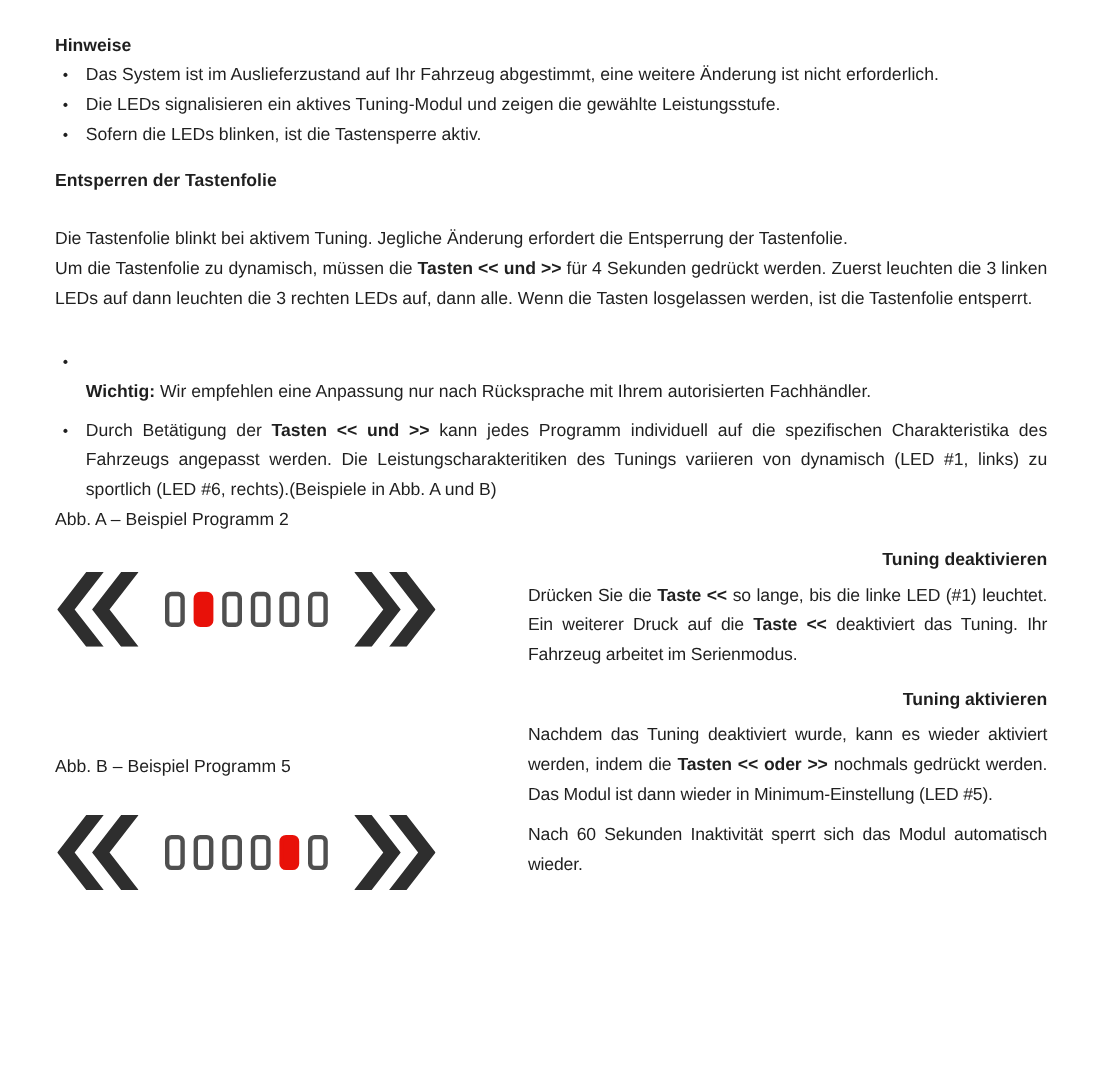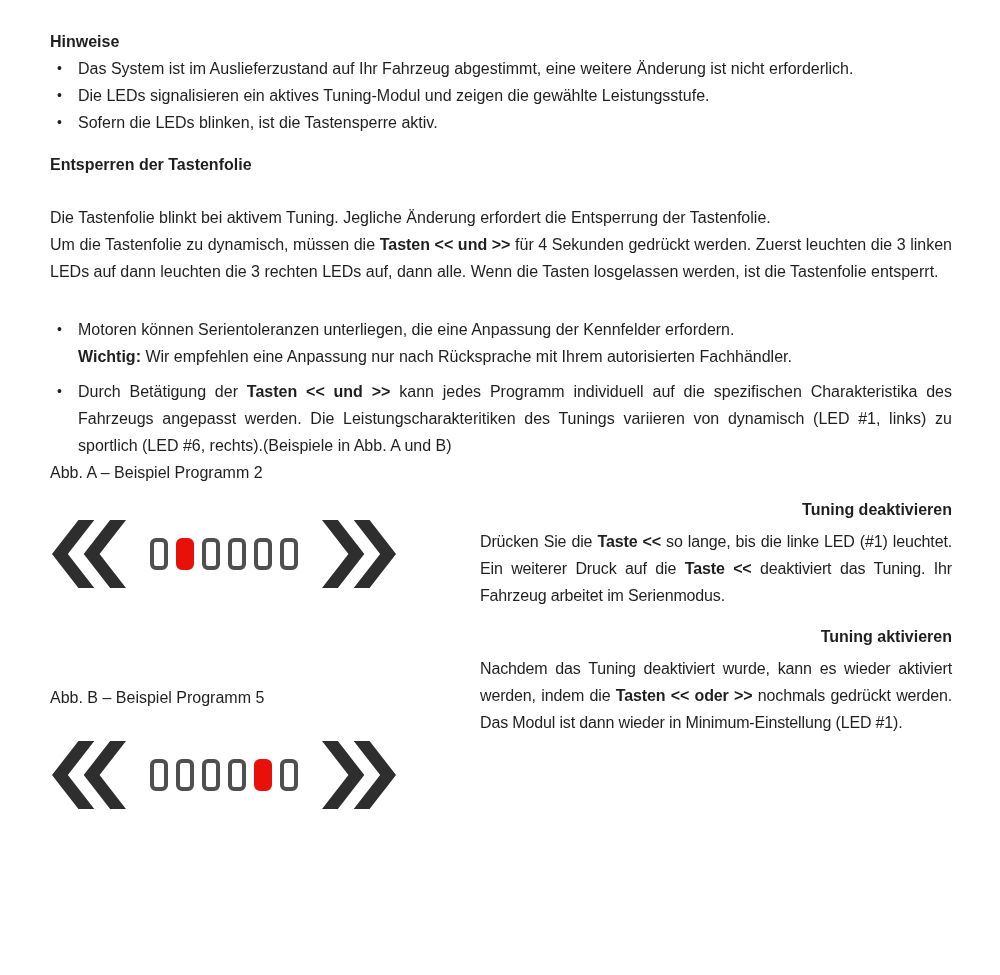--- a/index.html
+++ b/index.html
@@ -91,21 +91,21 @@
     <div class="section-body">
       <div><span>Die Tastenfolie blinkt bei aktivem Tuning. Jegliche Änderung erfordert die Entsperrung der Tastenfolie.</span></div>
       <div class="justify"><span>Um die Tastenfolie zu dynamisch, müssen die </span><span class="b">Tasten &lt;&lt; und &gt;&gt;</span><span> für 4 Sekunden gedrückt werden. Zuerst leuchten die 3 linken LEDs auf dann leuchten die 3 rechten LEDs auf, dann alle. Wenn die Tasten losgelassen werden, ist die Tastenfolie entsperrt.</span></div>
     </div>
   </section>
 
   <section id="sec-anpassung">
     <ul class="doc-list">
       <li>
         <span class="bullet-marker">•</span>
-        <div class="li-text"><span>Motoren können Serientoleranzen unterliegen, die eine Anpassung der Kennfelder erfordern.</span><br><span class="b">Wichtig:</span><span> Wir empfehlen eine Anpassung nur nach Rücksprache mit Ihrem autorisierten Fachhändler.</span></div>
+        <div class="li-text"><br><span class="b">Wichtig:</span><span> Wir empfehlen eine Anpassung nur nach Rücksprache mit Ihrem autorisierten Fachhändler.</span></div>
       </li>
       <li>
         <span class="bullet-marker">•</span>
         <div class="li-text justify"><span>Durch Betätigung der </span><span class="b">Tasten &lt;&lt; und &gt;&gt;</span><span> kann jedes Programm individuell auf die spezifischen Charakteristika des Fahrzeugs angepasst werden. Die Leistungscharakteritiken des Tunings variieren von dynamisch (LED #1, links) zu sportlich (LED #6, rechts).(Beispiele in Abb. A und B)</span></div>
       </li>
     </ul>
   </section>
 
   <div class="two-col">
 
@@ -149,17 +149,18 @@
           <polygon points="77,0 42,45 77,90 98,90 63,45 98,0"></polygon>
         </svg>
       </div>
     </div>
 
     <div class="right-col">
       <div class="col-title" id="deactivate-title">Tuning deaktivieren</div>
       <p><span>Drücken Sie die </span><span class="b">Taste &lt;&lt;</span><span> so lange, bis die linke LED (#1) leuchtet. Ein weiterer Druck auf die </span><span class="b">Taste &lt;&lt;</span><span> deaktiviert das Tuning. Ihr Fahrzeug arbeitet im Serienmodus.</span></p>
 
       <div class="col-title" id="activate-title">Tuning aktivieren</div>
-      <p><span>Nachdem das Tuning deaktiviert wurde, kann es wieder aktiviert werden, indem die </span><span class="b">Tasten &lt;&lt; oder &gt;&gt;</span><span> nochmals gedrückt werden. Das Modul ist dann wieder in Minimum-Einstellung (LED #1).</span></p>
+      <p><span>Nachdem das Tuning deaktiviert wurde, kann es wieder aktiviert werden, indem die </span><span class="b">Tasten &lt;&lt; oder &gt;&gt;</span><span> nochmals gedrückt werden. Das Modul ist dann wieder in Minimum-Einstellung (LED #5).</span></p>
+      <p><span>Nach 60 Sekunden Inaktivität sperrt sich das Modul automatisch wieder.</span></p>
     </div>
 
   </div>
 </div>
 
 </body></html>

